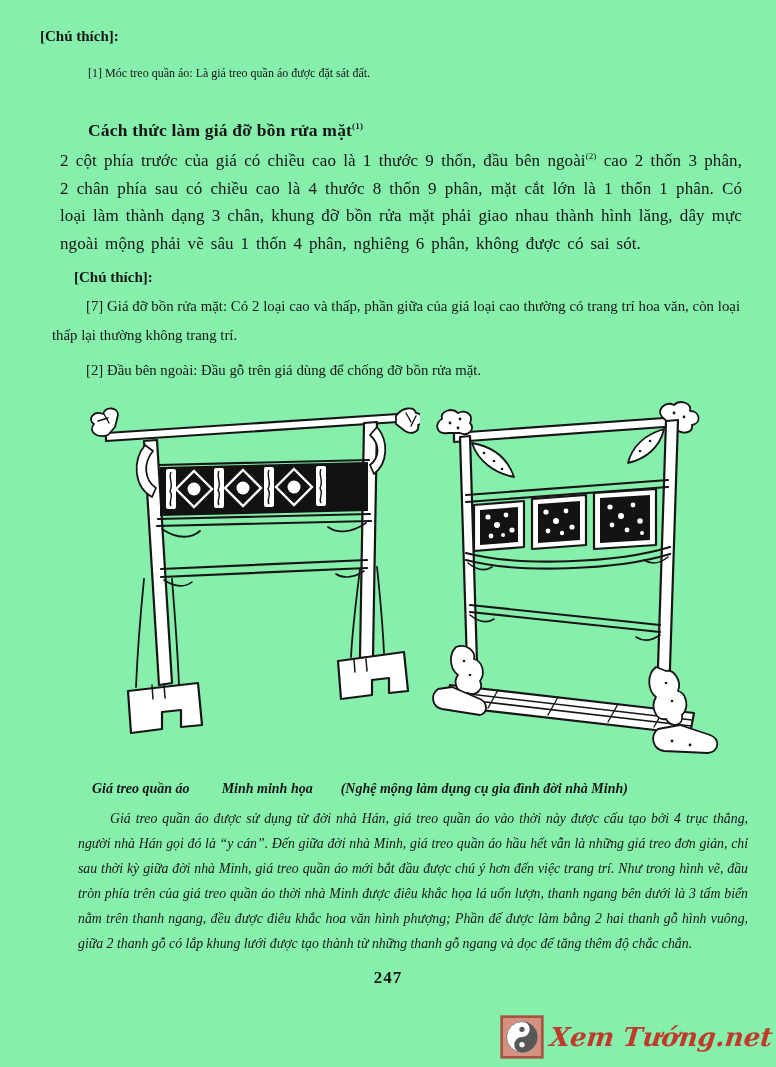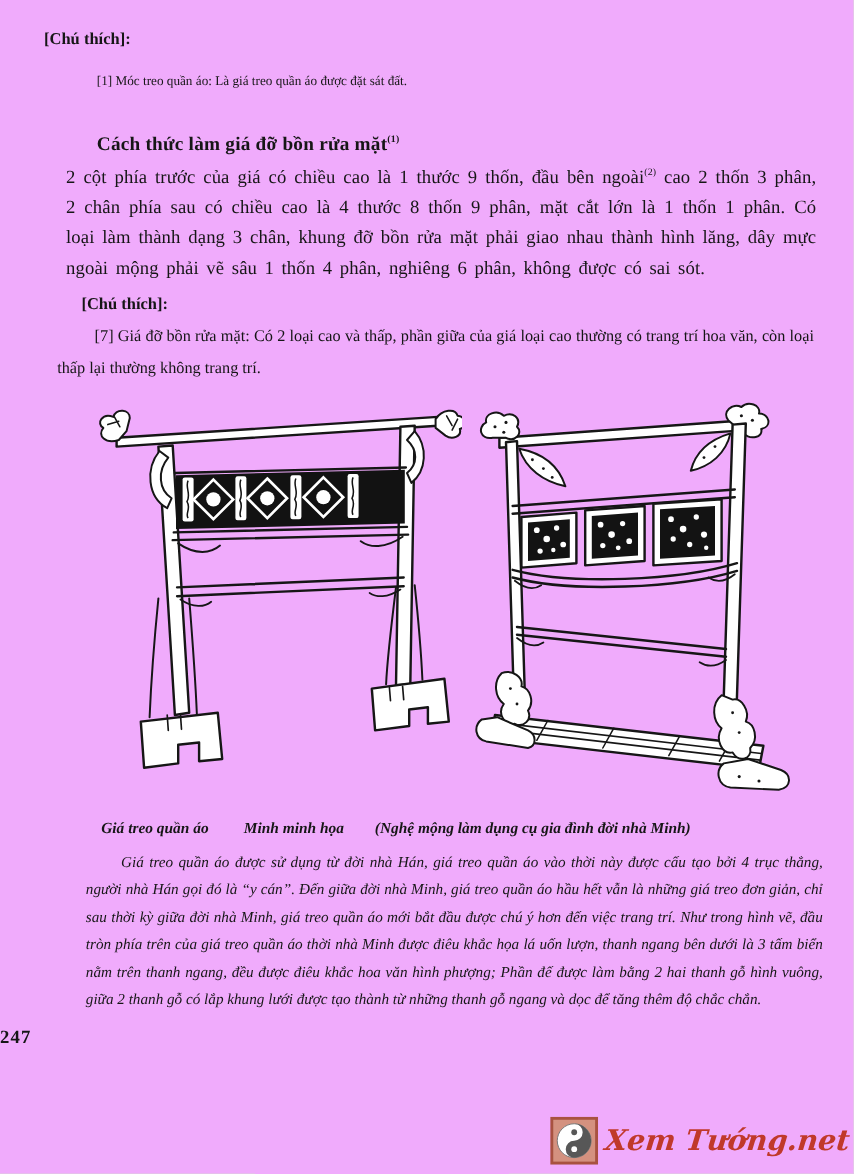--- a/index.html
+++ b/index.html
@@ -1,20 +1,20 @@
 <!DOCTYPE html>
 <html><head>
 <meta charset="utf-8">
 <style>
   html,body{margin:0;padding:0;background:#d9d9d9;}
   .page{
     position:relative;
     width:776px;height:1067px;
     margin:0 auto;
-    background:#f0abfc;
+    background:#86efac;
     color:#161616;
     font-family:"Liberation Serif", serif;
     overflow:hidden;
   }
   .note-label{
     margin:28px 0 0 40px;
     font-size:15px;font-weight:bold;
   }
   .note-item{
     margin:14px 36px 0 60px;
@@ -57,21 +57,21 @@
   }
   .caption-row .cap-right{margin-left:-4px;}
   .description{
     margin:9px 16px 0 78px;
     width:670px;
     font-size:13.8px;font-style:italic;line-height:25px;
     text-align:justify;text-indent:32px;font-family:Liberation Serif, serif;
   }
   .page-number{
     margin-top:12px;
-    text-align:left;
+    text-align:center;
     font-size:17px;font-weight:bold;letter-spacing:1px;
   }
   .watermark{
     position:absolute;right:4px;bottom:8px;
     display:flex;align-items:center;gap:6px;
   }
   .watermark-text{
     font-family:"DejaVu Serif", serif;
     font-style:italic;font-weight:bold;
     font-size:26px;line-height:1;
@@ -87,20 +87,21 @@
 
   <div class="note-label">[Chú thích]:</div>
   <div class="note-item">[1] Móc treo quần áo: Là giá treo quần áo được đặt sát đất.</div>
 
   <div class="heading"><span>Cách thức làm giá đỡ bồn rửa mặt</span><sup class="fref">(1)</sup></div>
 
   <p class="body-para"><span>2 cột phía trước của giá có chiều cao là 1 thước 9 thốn, đầu bên ngoài</span><sup class="fref">(2)</sup><span> cao 2 thốn 3 phân, 2 chân phía sau có chiều cao là 4 thước 8 thốn 9 phân, mặt cắt lớn là 1 thốn 1 phân. Có loại làm thành dạng 3 chân, khung đỡ bồn rửa mặt phải giao nhau thành hình lăng, dây mực ngoài mộng phải vẽ sâu 1 thốn 4 phân, nghiêng 6 phân, không được có sai sót.</span></p>
 
   <div class="note-label-2">[Chú thích]:</div>
   <div class="note-item-2">[7] Giá đỡ bồn rửa mặt: Có 2 loại cao và thấp, phần giữa của giá loại cao thường có trang trí hoa văn, còn loại thấp lại thường không trang trí.</div>
+  <div class="note-item-2">[2] Đầu bên ngoài: Đầu gỗ trên giá dùng để chống đỡ bồn rửa mặt.</div>
 
   <div class="figure-row">
 
     <svg width="336" height="356" viewBox="0 0 336 356">
       <g stroke="#161616" stroke-width="2.2" fill="none" stroke-linejoin="round" stroke-linecap="round">
 
         <polygon points="22,34 314,15 314,23 22,42" fill="#fff"></polygon>
 
         <path d="M24,36 C12,40 4,32 10,25 C3,21 9,11 19,15 C22,7 34,8 34,16 L31,28 Z" fill="#fff" stroke-width="1.8"></path>
         <path d="M14,22 L24,19 M20,15 L25,24" stroke-width="1.4"></path>

